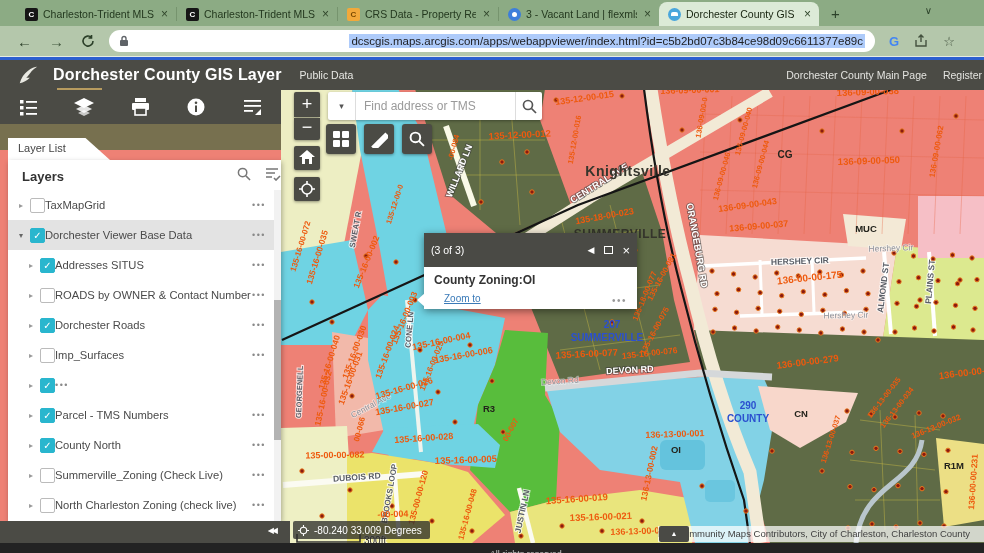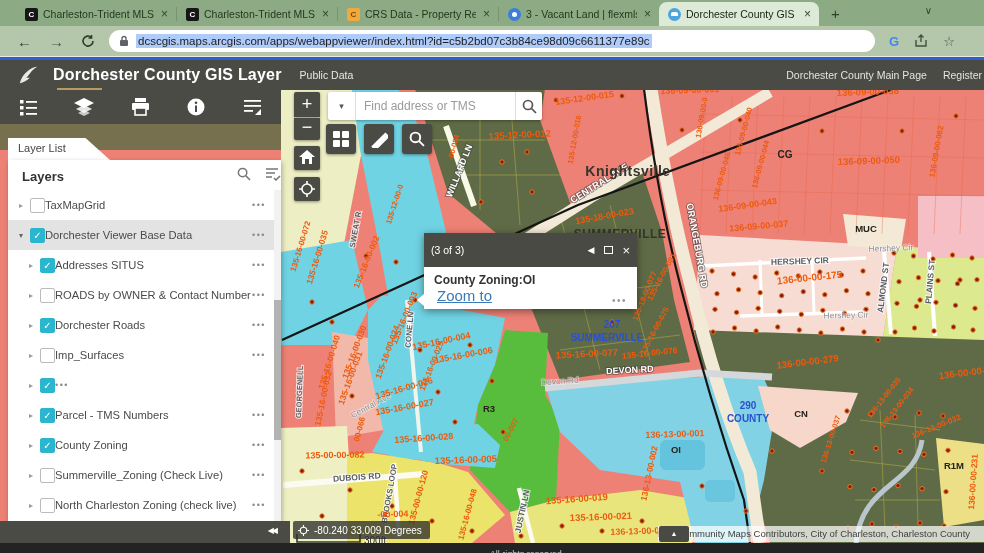--- a/index.html
+++ b/index.html
@@ -20,21 +20,21 @@
   .fav.ci { background:#3d7edb; border-radius:50%; }
   .fav.ci i { width:5px; height:5px; background:#fff; border-radius:50%; display:block;}
   .fav.gis { background:#4aa6dc; border-radius:50%; }
   .fav.gis i { width:7px; height:4px; background:#fff; border-radius:2px 2px 0 0; display:block;}
   .newtab { font-size:15px; color:#2c422a; margin:0 0 4px 12px; }
   .tabchev { position:absolute; right:52px; top:5px; font-size:10px; color:#2c422a; }
 
   .urlrow { position:absolute; left:0; top:26px; width:984px; height:30px; background:#b4c7ab; display:flex; align-items:center; }
   .navbtn { font-size:15px; color:#2b3f28; margin-left:17px; }
   .navbtn.fwd { color:#41573d; }
-  .urlpill { background:#fff; border-radius:12px; height:22px; margin-left:14px; width:766px; display:flex; align-items:center; padding:8px 10px; overflow:hidden; }
+  .urlpill { background:#fff; border-radius:12px; height:22px; margin-left:14px; width:766px; display:flex; align-items:center; padding:8px 10px; overflow:hidden;justify-content:space-between; }
   .urltext { font-size:11.5px; color:#202124; white-space:nowrap; margin-left:7px; }
   .urlsel { background:#aecbfa; padding:1px 2px; }
   .chromeicons { display:flex; align-items:center; gap:15px; margin-left:14px; }
   .gicon { font-weight:bold; font-size:13px; color:#4285F4; }
   .staricon { font-size:13px; color:#44523f; }
   .bluestrip { position:absolute; left:0; top:56px; width:984px; height:4px; background:#2c5fd0; border-top:1px solid #e6ece2; }
 
   
   .appheader { position:absolute; left:0; top:60px; width:984px; height:30px; background:#4b4b45; color:#fff; display:flex; align-items:center; overflow:hidden; }
   .quill { margin-left:17px; }
@@ -73,21 +73,21 @@
 
   
   .popup { position:absolute; left:424px; top:233px; width:213px; box-shadow:0 2px 8px rgba(0,0,0,.45); z-index:6;}
   .popup-head { height:22px; background:#4a4a45; color:#fff; font-size:10.5px; display:flex; align-items:center; padding:17px 7px; }
   .popup-head .sp { flex:1; }
   .phicon { margin-left:10px; font-size:9px; }
   .pmax { width:9px; height:8px; border:1.5px solid #fff; margin-left:10px;}
   .pclose { font-size:13px; margin-left:9px; }
   .popup-body { background:#fff; height:42px; position:relative; padding:6px 10px 0 10px;}
   .ptitle { font-size:12px; font-weight:bold; color:#333; }
-  .plink { position:absolute; left:13px; bottom:5px; font-size:15px; color:#3a7ab8; text-decoration:underline; }
+  .plink { position:absolute; left:20px; bottom:5px; font-size:10px; color:#3a7ab8; text-decoration:underline; }
   .pdots { position:absolute; right:10px; bottom:3px; color:#999; font-size:10px; letter-spacing:1.5px; }
   .ptail { position:absolute; left:-7px; top:26px; width:0; height:0; border-top:7px solid transparent; border-bottom:7px solid transparent; border-right:8px solid #fff; }
 
   
   .scalebar { position:absolute; left:296px; top:533px; z-index:5;}
   .coordbadge { position:absolute; left:293px; top:521px; height:18px; background:rgba(48,48,45,.78); border-radius:2px; color:#fff; font-size:10px; display:flex; align-items:center; padding:0 8px 0 5px; gap:5px; z-index:5;}
   .attrib { position:absolute; left:658px; top:526px; width:326px; height:16px; background:rgba(255,255,255,.72); overflow:hidden; z-index:4;}
   .attrib span { font-size:9.5px; color:#3f3f3f; white-space:nowrap; display:block; padding-top:2px;}
   .attrbtn { position:absolute; left:659px; top:526px; width:30px; height:16px; background:#4a4a45; border-radius:2px; color:#fff; font-size:7px; text-align:center; line-height:16px; z-index:5;}
 
@@ -668,21 +668,21 @@
         </div>
         <div class="lrow" style="padding-left: 18px;">
           <span class="arr">▸</span>
           <span class="cb on">✓</span>
           <span class="lbl">Parcel - TMS Numbers</span>
           <span class="dots">•••</span>
         </div>
         <div class="lrow" style="padding-left: 18px;">
           <span class="arr">▸</span>
           <span class="cb on">✓</span>
-          <span class="lbl">County Zoning</span>
+          <span class="lbl">County North</span>
           <span class="dots">•••</span>
         </div>
         <div class="lrow" style="padding-left: 18px;">
           <span class="arr">▸</span>
           <span class="cb"></span>
           <span class="lbl">Summerville_Zoning (Check Live)</span>
           <span class="dots">•••</span>
         </div>
         <div class="lrow" style="padding-left: 18px;">
           <span class="arr">▸</span>

